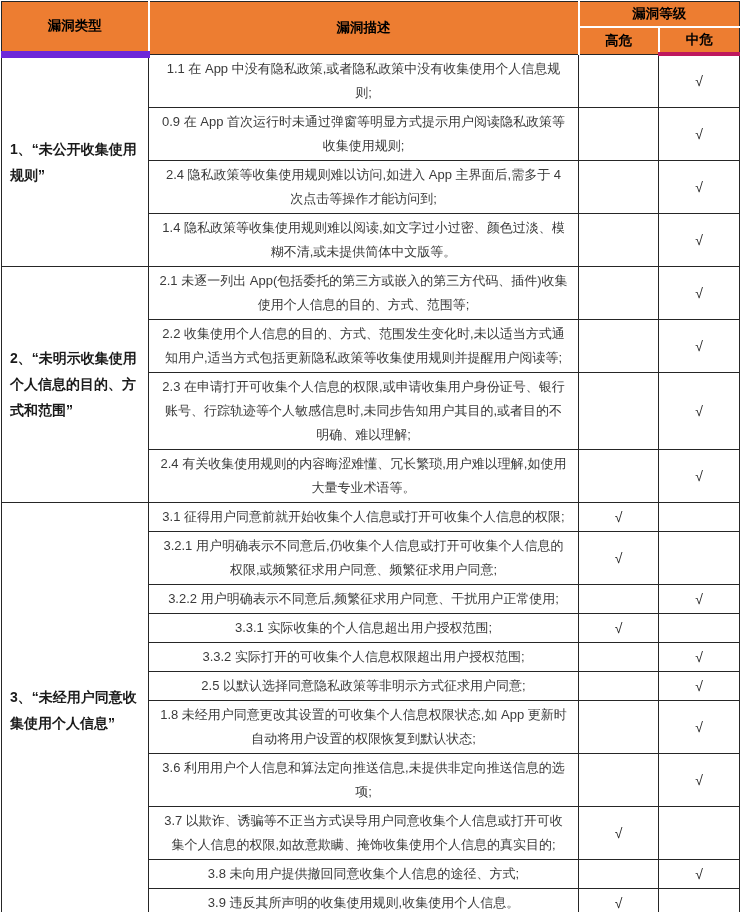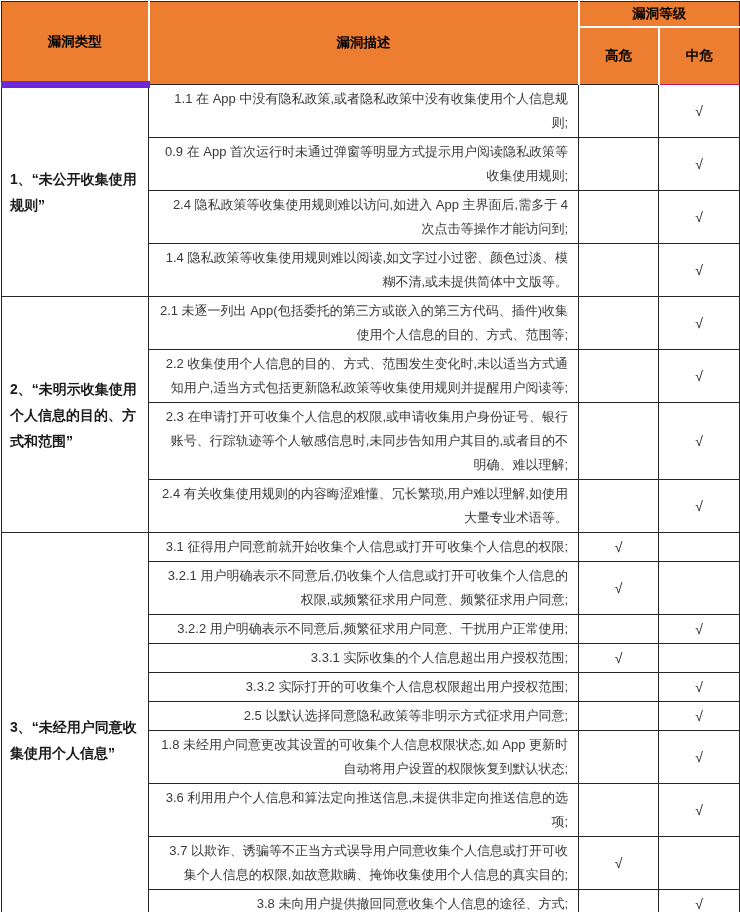--- a/index.html
+++ b/index.html
@@ -10,27 +10,27 @@
   col.c-desc{width:430px;}
   col.c-high{width:80px;}
   col.c-mid{width:81px;}
 
   
   th{background:#ED7D31;color:#000000;font-weight:bold;font-size:13.5px;
      border:2px solid #FFFFFF;padding:4px 2px;text-align:center;vertical-align:middle;}
   th.th-type{border-left:1px solid #262626;border-top:1px solid #262626;border-bottom:7px solid #6d28d9;}
   th.th-desc{border-top:1px solid #262626;border-bottom:1px solid #262626;}
   th.th-level{border-top:1px solid #262626;border-right:1px solid #262626;padding:3px 2px;}
-  th.th-high{border-bottom:1px solid #262626;padding:19px 2px;}
-  th.th-mid{border-bottom:1px solid #be185d;border-right:1px solid #262626;padding:3px 2px;}
+  th.th-high{border-bottom:1px solid #262626;padding:3px 2px;}
+  th.th-mid{border-bottom:4px solid #be185d;border-right:1px solid #262626;padding:3px 2px;}
 
   
   td{border:1px solid #262626;vertical-align:middle;font-size:13px;line-height:24px;}
   td.type-cell{font-weight:bold;color:#1a1a1a;padding:4px 6px 4px 8px;line-height:26px;font-size:14px;}
-  td.desc-cell{padding:2px 10px;text-align:right;color:#3a3a3a;}
+  td.desc-cell{padding:2px 10px;text-align:center;color:#3a3a3a;}
   td.mark-cell{text-align:center;color:#262626;font-size:14px;padding:2px 0;}
 </style>
 </head>
 <body>
 
 <div class="doc">
   <table class="vuln">
     <colgroup>
       <col class="c-type">
         <col class="c-desc">

